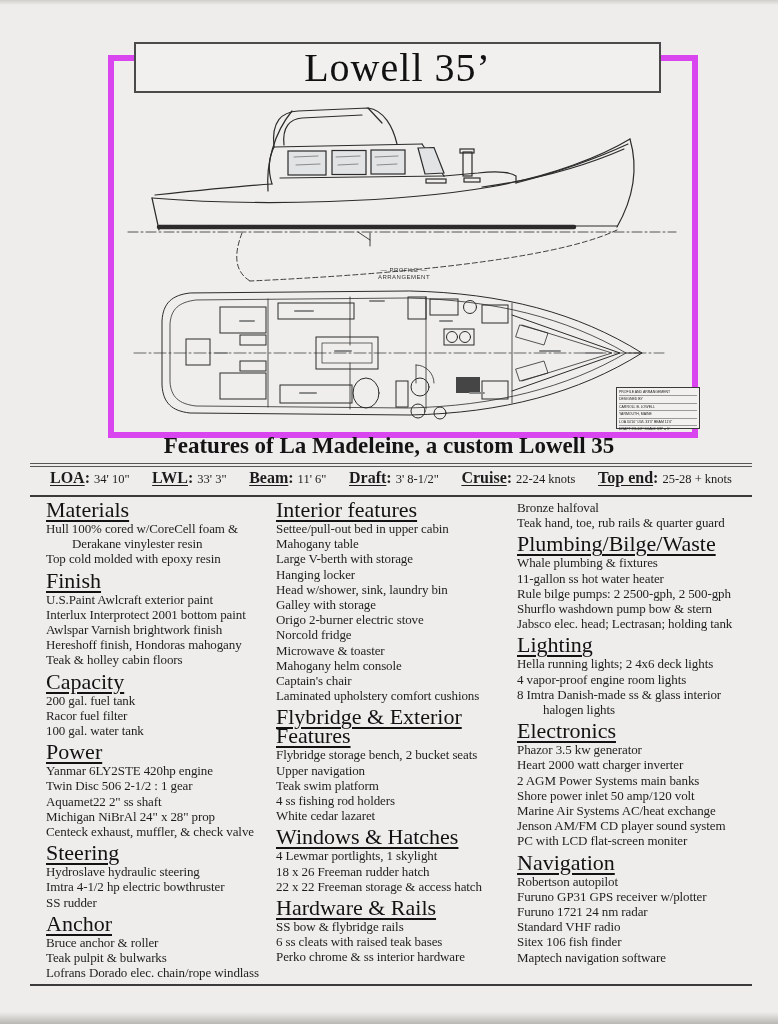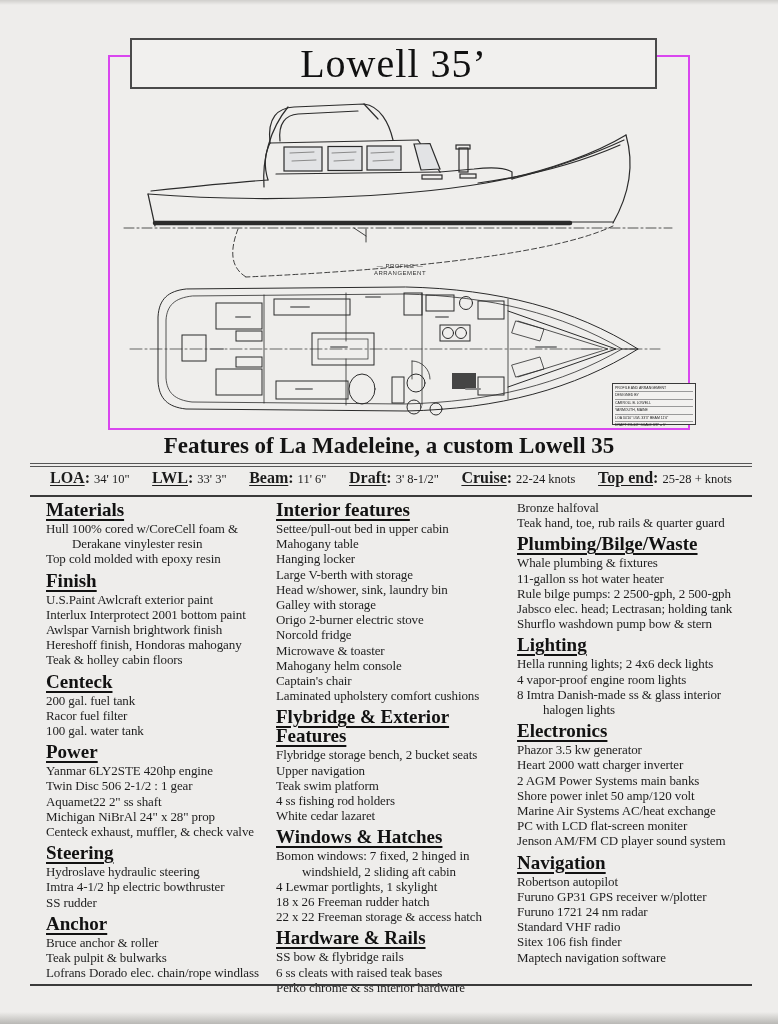--- a/index.html
+++ b/index.html
@@ -5,21 +5,21 @@
   html,body{margin:0;padding:0;background:#e6e5e2;}
   .page{position:relative;width:778px;height:1024px;background:#eeedeb;overflow:hidden;
         font-family:"Liberation Serif",serif;color:#1c1c1c;}
   .scan-edge-top{position:absolute;top:0;left:0;right:0;height:5px;
         background:linear-gradient(#d0cfcc,#eeedeb);}
   .scan-edge-bottom{position:absolute;bottom:0;left:0;right:0;height:12px;
         background:linear-gradient(#eeedeb,#b9b8b5);}
 
   
   .drawing-box{position:absolute;left:108px;top:55px;width:578px;height:371px;
-        border:2px solid #d946ef;background:#efeeec;}
+        border:6px solid #d946ef;background:#efeeec;}
   .title-box{position:absolute;left:20px;top:-19px;width:523px;height:47px;
         border:2px solid #4a4a4a;background:#f1f0ee;display:flex;align-items:center;
         justify-content:center;}
   .title-text{font-size:40px;letter-spacing:1px;color:#111;}
   .profile-svg{position:absolute;left:8px;top:38px;width:560px;height:185px;}
   .plan-caption{position:absolute;left:230px;top:206px;width:120px;text-align:center;
         font-family:"Liberation Sans",sans-serif;font-size:6px;line-height:7px;color:#333;
         letter-spacing:.5px;}
   .plan-svg{position:absolute;left:6px;top:220px;width:552px;height:145px;}
   .title-block{position:absolute;left:502px;top:326px;width:84px;height:42px;
@@ -41,21 +41,21 @@
   .spec-sep{font-size:16px;font-weight:600;}
   .spec-value{font-size:12.5px;}
   .rule-b{position:absolute;left:30px;right:26px;top:495px;border-top:2px solid #3a3a3a;}
 
   
   .columns{position:absolute;left:46px;top:500px;width:714px;display:flex;}
   .col{flex:0 0 auto;}
   .col-0{width:224px;margin-right:6px;}
   .col-1{width:234px;margin-right:7px;}
   .col-2{width:243px;}
-  .section-heading{font-size:19px;line-height:19px;font-weight:bold;color:#121212;
+  .section-heading{font-size:22px;line-height:19px;font-weight:normal;color:#121212;
         text-decoration:underline;text-decoration-thickness:1.5px;text-underline-offset:2.5px;
         margin:4px 0 2px;}
   .col > .section-heading:first-child{margin-top:0;}
   .feature-item{font-size:13px;line-height:15.2px;letter-spacing:-.1px;
         padding-left:26px;text-indent:-26px;color:#1e1e1e;}
   .bottom-rule{position:absolute;left:30px;right:26px;top:984px;border-top:2px solid #3a3a3a;}
 </style>
 </head>
 <body>
 
@@ -188,21 +188,21 @@
     <div class="col col-0">
         <div class="section-heading">Materials</div>
         <div class="feature-item">Hull 100% cored w/CoreCell foam &amp; Derakane vinylester resin</div>
         <div class="feature-item">Top cold molded with epoxy resin</div>
         <div class="section-heading">Finish</div>
         <div class="feature-item">U.S.Paint Awlcraft exterior paint</div>
         <div class="feature-item">Interlux Interprotect 2001 bottom paint</div>
         <div class="feature-item">Awlspar Varnish brightwork finish</div>
         <div class="feature-item">Hereshoff finish, Hondoras mahogany</div>
         <div class="feature-item">Teak &amp; holley cabin floors</div>
-        <div class="section-heading">Centeck</div>
+        <div class="section-heading">Capacity</div>
         <div class="feature-item">200 gal. fuel tank</div>
         <div class="feature-item">Racor fuel filter</div>
         <div class="feature-item">100 gal. water tank</div>
         <div class="section-heading">Power</div>
         <div class="feature-item">Yanmar 6LY2STE 420hp engine</div>
         <div class="feature-item">Twin Disc 506 2-1/2 : 1 gear</div>
         <div class="feature-item">Aquamet22 2" ss shaft</div>
         <div class="feature-item">Michigan NiBrAl 24" x 28" prop</div>
         <div class="feature-item">Centeck exhaust, muffler, &amp; check valve</div>
         <div class="section-heading">Steering</div>
@@ -211,67 +211,66 @@
         <div class="feature-item">SS rudder</div>
         <div class="section-heading">Anchor</div>
         <div class="feature-item">Bruce anchor &amp; roller</div>
         <div class="feature-item">Teak pulpit &amp; bulwarks</div>
         <div class="feature-item">Lofrans Dorado elec. chain/rope windlass</div>
       </div>
     <div class="col col-1">
         <div class="section-heading">Interior features</div>
         <div class="feature-item">Settee/pull-out bed in upper cabin</div>
         <div class="feature-item">Mahogany table</div>
+        <div class="feature-item">Large V-berth with storage</div>
         <div class="feature-item">Hanging locker</div>
-        <div class="feature-item">Large V-berth with storage</div>
         <div class="feature-item">Head w/shower, sink, laundry bin</div>
         <div class="feature-item">Galley with storage</div>
         <div class="feature-item">Origo 2-burner electric stove</div>
         <div class="feature-item">Norcold fridge</div>
         <div class="feature-item">Microwave &amp; toaster</div>
         <div class="feature-item">Mahogany helm console</div>
         <div class="feature-item">Captain's chair</div>
         <div class="feature-item">Laminated upholstery comfort cushions</div>
         <div class="section-heading">Flybridge &amp; Exterior Features</div>
         <div class="feature-item">Flybridge storage bench, 2 bucket seats</div>
         <div class="feature-item">Upper navigation</div>
         <div class="feature-item">Teak swim platform</div>
         <div class="feature-item">4 ss fishing rod holders</div>
         <div class="feature-item">White cedar lazaret</div>
         <div class="section-heading">Windows &amp; Hatches</div>
-        <div class="feature-item">Bomon windows: 7 fixed, 2 hinged in windshield, 2 sliding aft cabin</div>
         <div class="feature-item">4 Lewmar portlights, 1 skylight</div>
         <div class="feature-item">18 x 26 Freeman rudder hatch</div>
         <div class="feature-item">22 x 22 Freeman storage &amp; access hatch</div>
         <div class="section-heading">Hardware &amp; Rails</div>
         <div class="feature-item">SS bow &amp; flybridge rails</div>
         <div class="feature-item">6 ss cleats with raised teak bases</div>
         <div class="feature-item">Perko chrome &amp; ss interior hardware</div>
       </div>
     <div class="col col-2">
         <div class="feature-item">Bronze halfoval</div>
         <div class="feature-item">Teak hand, toe, rub rails &amp; quarter guard</div>
         <div class="section-heading">Plumbing/Bilge/Waste</div>
         <div class="feature-item">Whale plumbing &amp; fixtures</div>
         <div class="feature-item">11-gallon ss hot water heater</div>
         <div class="feature-item">Rule bilge pumps:  2 2500-gph, 2 500-gph</div>
+        <div class="feature-item">Shurflo washdown pump bow &amp; stern</div>
         <div class="feature-item">Jabsco elec. head; Lectrasan; holding tank</div>
-        <div class="feature-item">Shurflo washdown pump bow &amp; stern</div>
         <div class="section-heading">Lighting</div>
         <div class="feature-item">Hella running lights; 2 4x6 deck lights</div>
         <div class="feature-item">4 vapor-proof engine room lights</div>
         <div class="feature-item">8 Imtra Danish-made ss &amp; glass interior halogen lights</div>
         <div class="section-heading">Electronics</div>
         <div class="feature-item">Phazor 3.5 kw generator</div>
         <div class="feature-item">Heart 2000 watt charger inverter</div>
         <div class="feature-item">2 AGM Power Systems main banks</div>
         <div class="feature-item">Shore power inlet 50 amp/120 volt</div>
         <div class="feature-item">Marine Air Systems AC/heat exchange</div>
+        <div class="feature-item">Jenson AM/FM CD player sound system</div>
         <div class="feature-item">PC with LCD flat-screen moniter</div>
-        <div class="feature-item">Jenson AM/FM CD player sound system</div>
         <div class="section-heading">Navigation</div>
         <div class="feature-item">Robertson autopilot</div>
         <div class="feature-item">Furuno GP31 GPS receiver w/plotter</div>
         <div class="feature-item">Furuno 1721 24 nm radar</div>
         <div class="feature-item">Standard VHF radio</div>
         <div class="feature-item">Sitex 106 fish finder</div>
         <div class="feature-item">Maptech navigation software</div>
       </div>
   </div>
 

